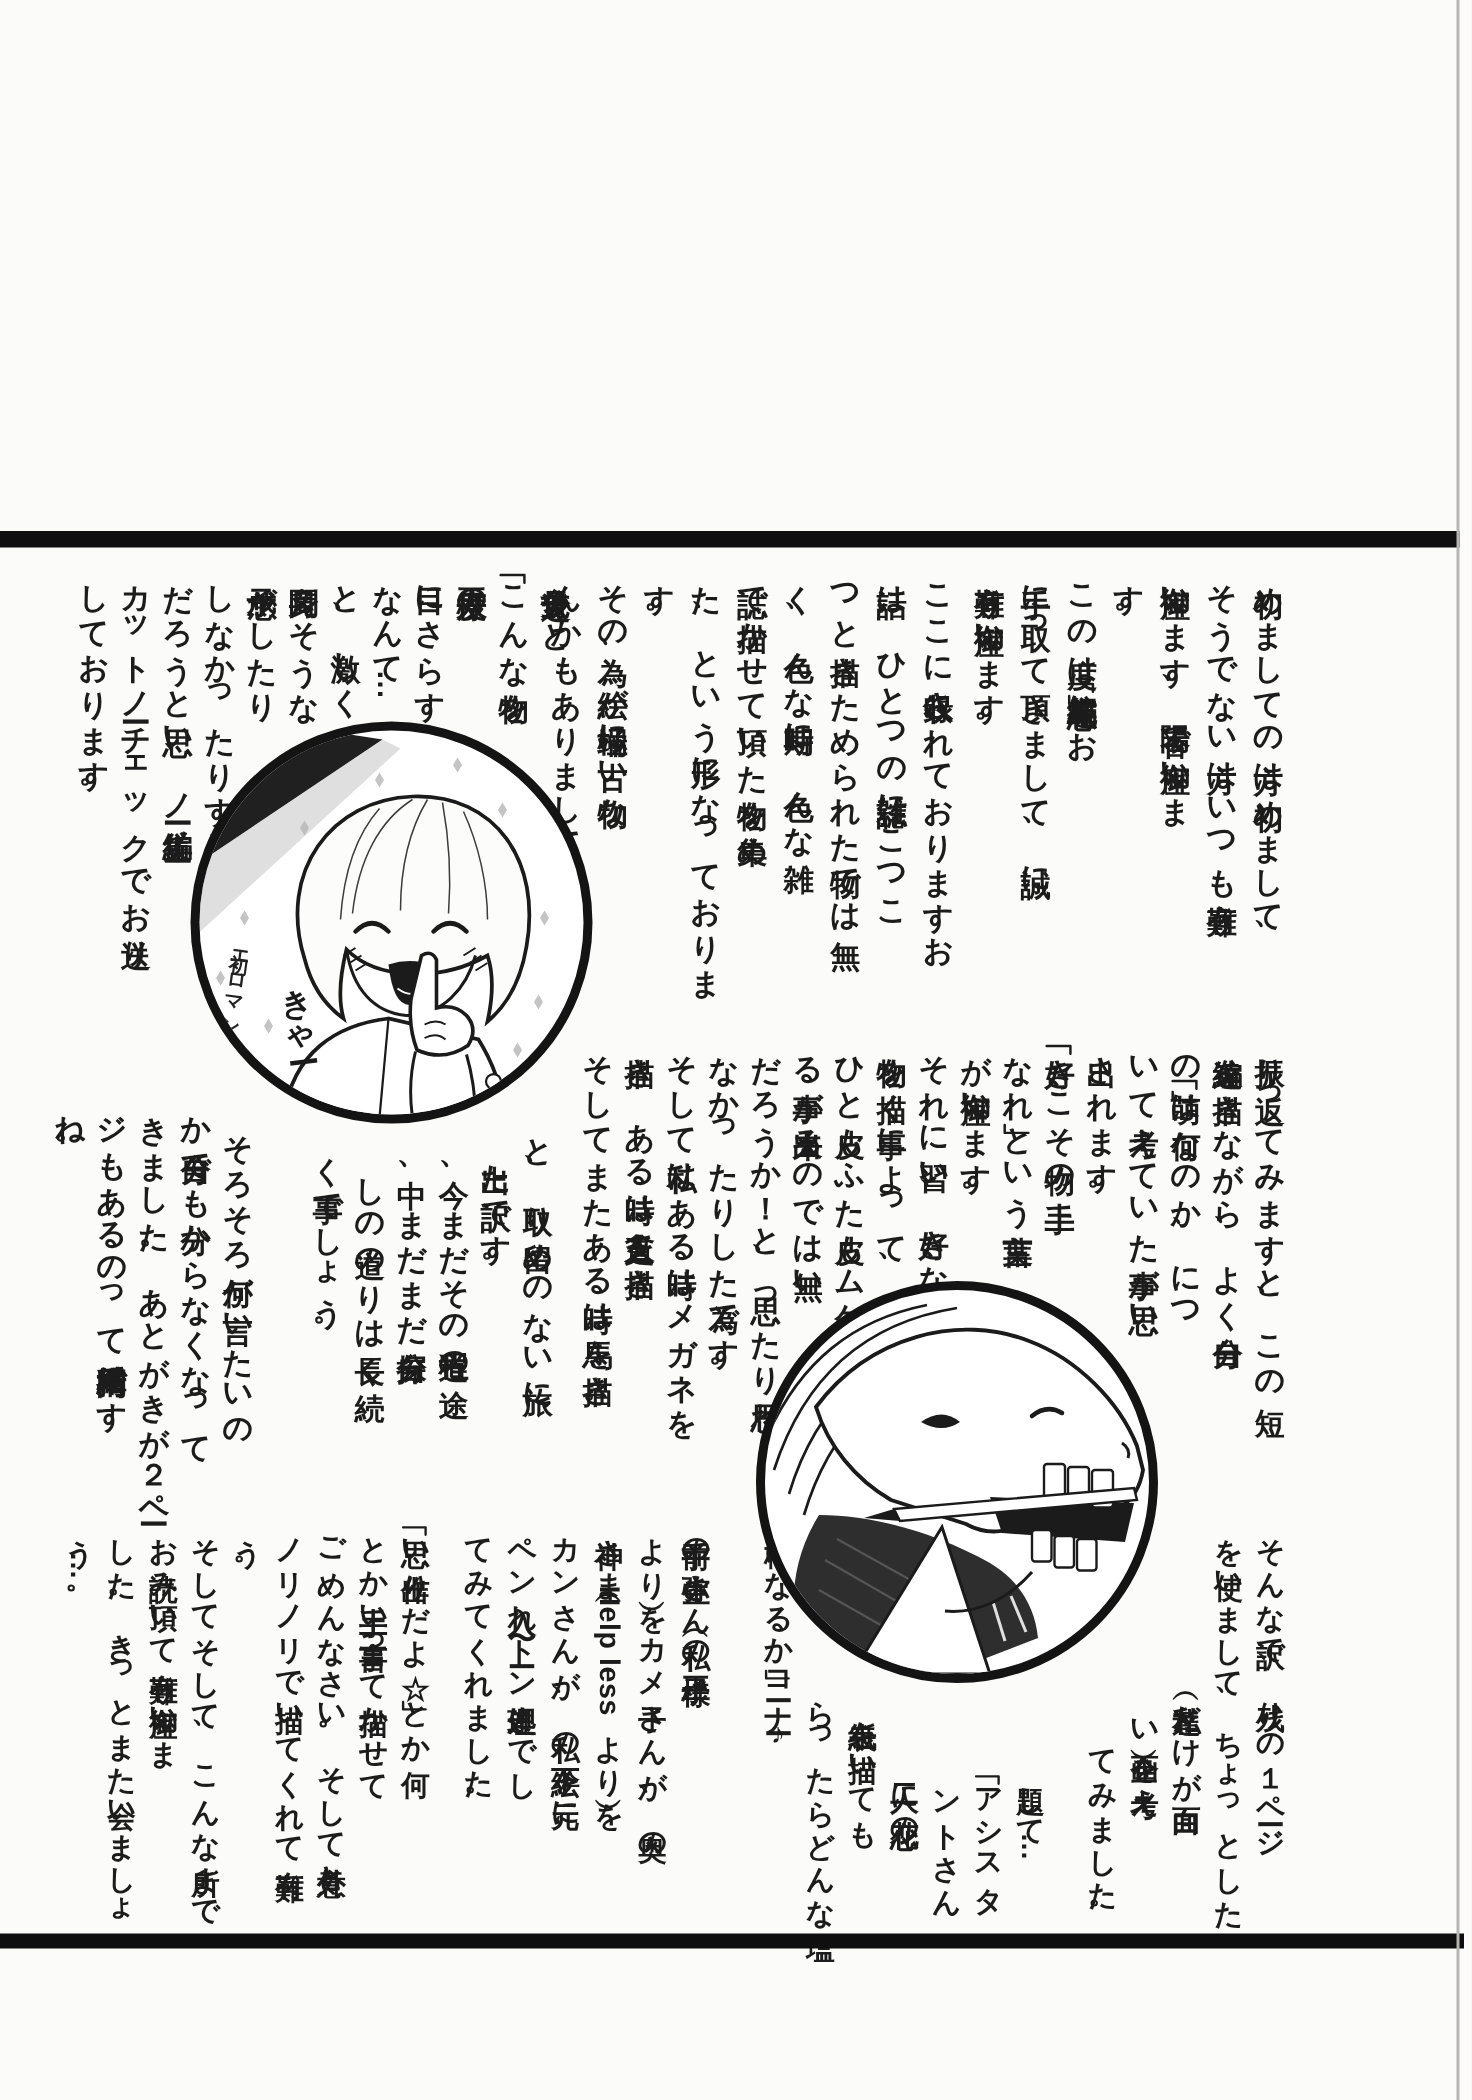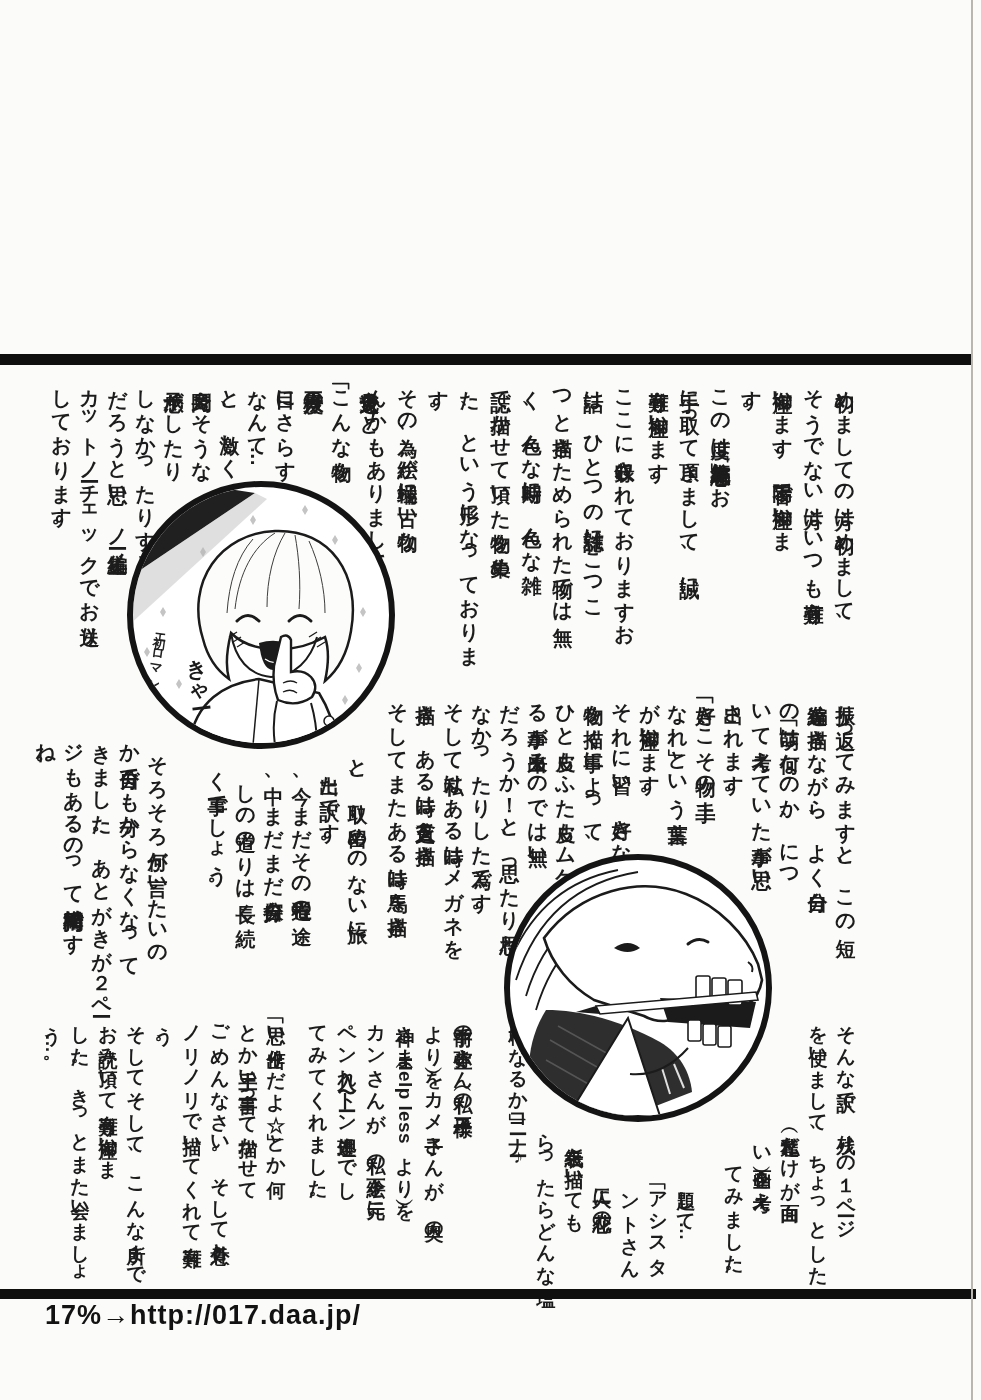--- a/index.html
+++ b/index.html
@@ -240,16 +240,15 @@
         <rect x="193" y="164" width="13" height="21" rx="2"></rect>
         <rect x="208" y="166" width="13" height="21" rx="2"></rect>
       </g>
       <path d="M86 146 L246 132 L248 140 L90 154 Z" fill="#fff" stroke="#1b1b1b" stroke-width="1.6"></path>
       <path d="M86 146 L66 152 L90 154 Z" fill="#1b1b1b"></path>
       <path d="M178 188 C162 206 142 216 120 214" stroke="#1b1b1b" stroke-width="2" fill="none"></path>
     </svg>
   </div>
 
   <div class="rule rule-bottom"></div>
-  <div class="footer-url">17%→http://017.daa.jp/</div>
   <div class="edge-line"></div>
 
 </div>
 
 </body></html>

